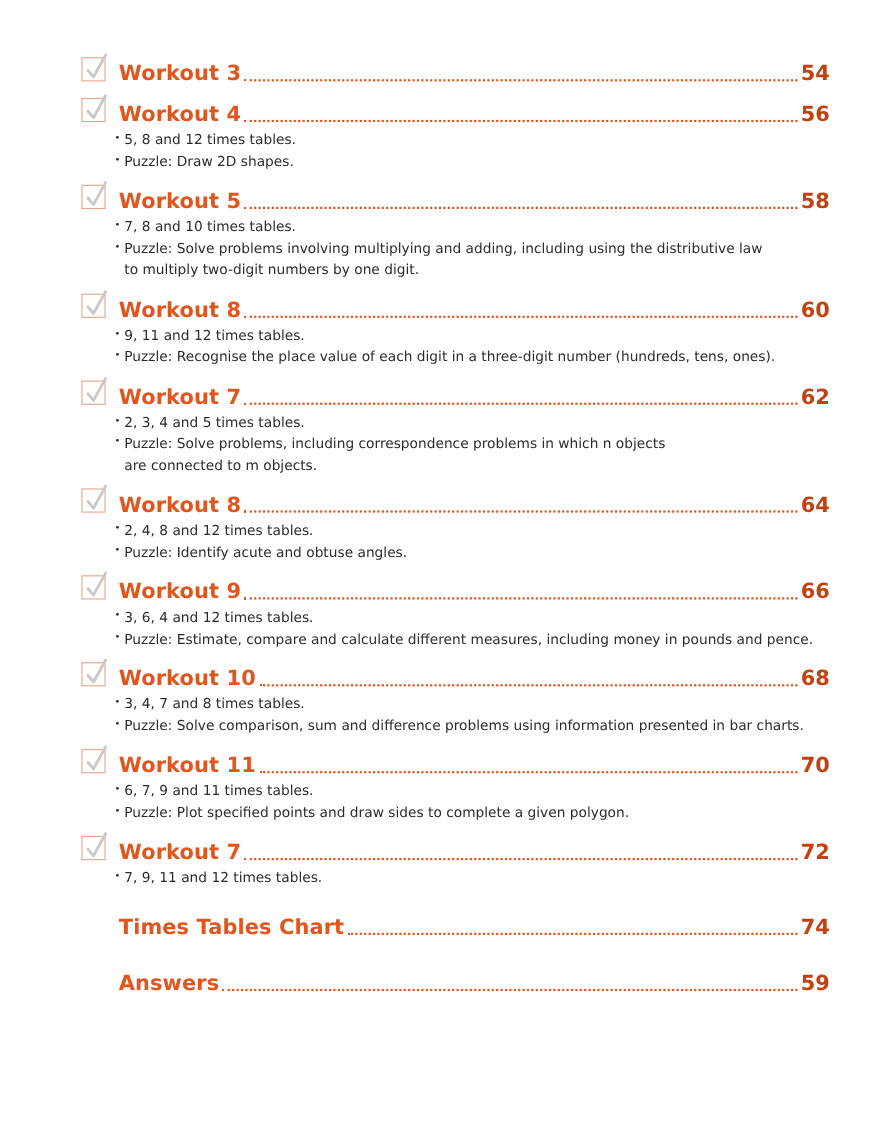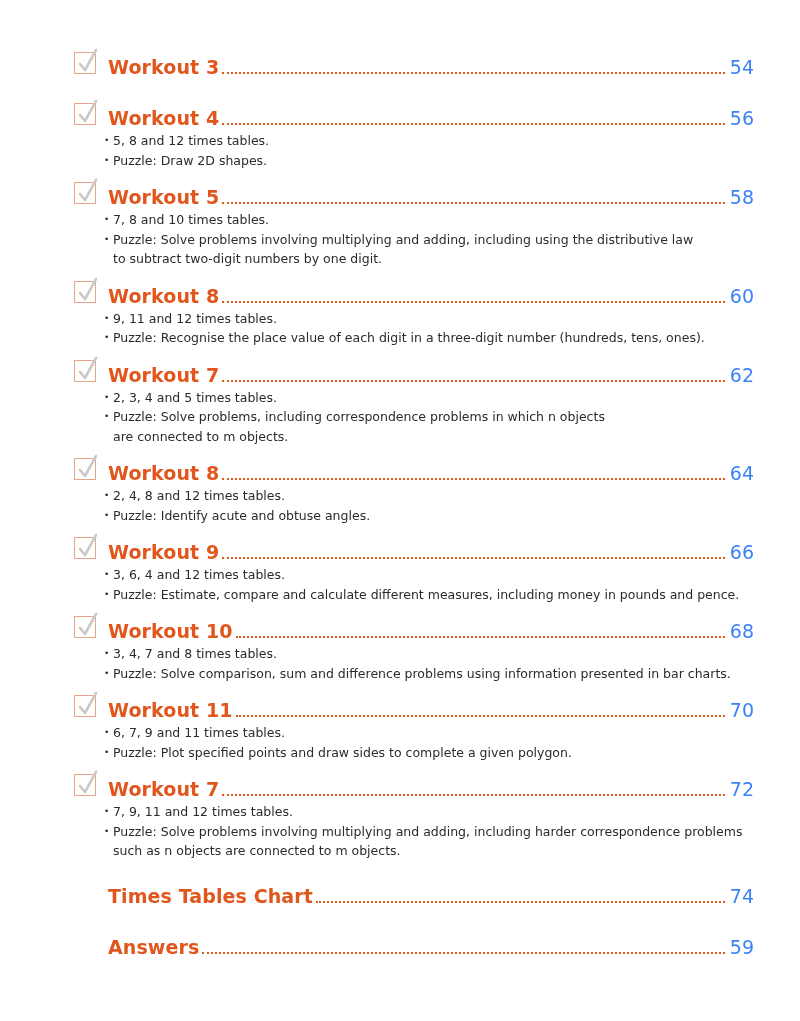--- a/index.html
+++ b/index.html
@@ -7,27 +7,27 @@
            font-family: "DejaVu Sans", sans-serif; color: #2a2a2a; }
     .toc { position: absolute; left: 74px; top: 52px; width: 680px; }
     .entry { position: relative; }
     .head { display: flex; align-items: flex-end; height: 26px; position: relative; }
     .check { position: absolute; left: 0; top: 0; width: 22px; height: 22px;
              border: 1.5px solid #e8a48a; box-sizing: border-box; background: #fff; }
     .check svg { position: absolute; left: 2px; top: -6px; }
     .title { margin-left: 34px; color: #e0561c; font-weight: bold; font-size: 19px;
              line-height: 22px; white-space: nowrap; letter-spacing: 0.1px; }
     .dots { flex: 1; border-bottom: 2px dotted #e0561c; margin: 0 3px 4px 3px; height: 0; }
-    .page { color: #3b82f6; font-weight: normal; font-size: 19px; line-height: 22px;
+    .page { color: #c2410c; font-weight: bold; font-size: 19px; line-height: 22px;
             width: 26px; text-align: right; }
     .bullets { margin: 2px 0 0 30px; padding: 0; list-style: none;
                font-size: 12.5px; line-height: 19.5px; color: #2b2b2b; }
     .bullets li { position: relative; padding-left: 9px; }
     .bullets li::before { content: "•"; position: absolute; left: 0; top: 0; font-size: 9px; }
-    .e3 { margin-bottom: 25px; }
+    .e3 { margin-bottom: 11px; }
     .gap { margin-bottom: 12px; }
     .plain .title { margin-left: 34px; text-align: center; }
     .extra { margin-top: 20px; }
     .extra2 { margin-top: 25px; }
   </style>
 </head>
 <body>
 
 <div class="toc">
 
@@ -67,21 +67,21 @@
           <svg width="22" height="26" viewBox="0 0 22 26">
             <path d="M3 17 L8 23 L19 3" fill="none" stroke="#c9c9c9" stroke-width="2.6" stroke-linecap="round" stroke-linejoin="round"></path>
           </svg>
         </span>
       <span class="title">Workout 5</span>
       <span class="dots"></span>
       <span class="page">58</span>
     </div>
     <ul class="bullets">
       <li>7, 8 and 10 times tables.</li>
-      <li><span>Puzzle:  Solve problems involving multiplying and adding, including using the distributive law</span><br><span>to subtract two-digit numbers by one digit.</span></li>
+      <li><span>Puzzle:  Solve problems involving multiplying and adding, including using the distributive law</span><br><span>to multiply two-digit numbers by one digit.</span></li>
     </ul>
   </div>
 
   <div class="entry gap">
     <div class="head">
       <span class="check">
           <svg width="22" height="26" viewBox="0 0 22 26">
             <path d="M3 17 L8 23 L19 3" fill="none" stroke="#c9c9c9" stroke-width="2.6" stroke-linecap="round" stroke-linejoin="round"></path>
           </svg>
         </span>
@@ -186,21 +186,20 @@
           <svg width="22" height="26" viewBox="0 0 22 26">
             <path d="M3 17 L8 23 L19 3" fill="none" stroke="#c9c9c9" stroke-width="2.6" stroke-linecap="round" stroke-linejoin="round"></path>
           </svg>
         </span>
       <span class="title">Workout 7</span>
       <span class="dots"></span>
       <span class="page">72</span>
     </div>
     <ul class="bullets">
       <li>7, 9, 11 and 12 times tables.</li>
-      <li><span>Puzzle:  Solve problems involving multiplying and adding, including harder correspondence problems</span><br><span>such as n objects are connected to m objects.</span></li>
     </ul>
   </div>
 
   <div class="entry plain extra">
     <div class="head">
       <span class="title">Times Tables Chart</span>
       <span class="dots"></span>
       <span class="page">74</span>
     </div>
   </div>

